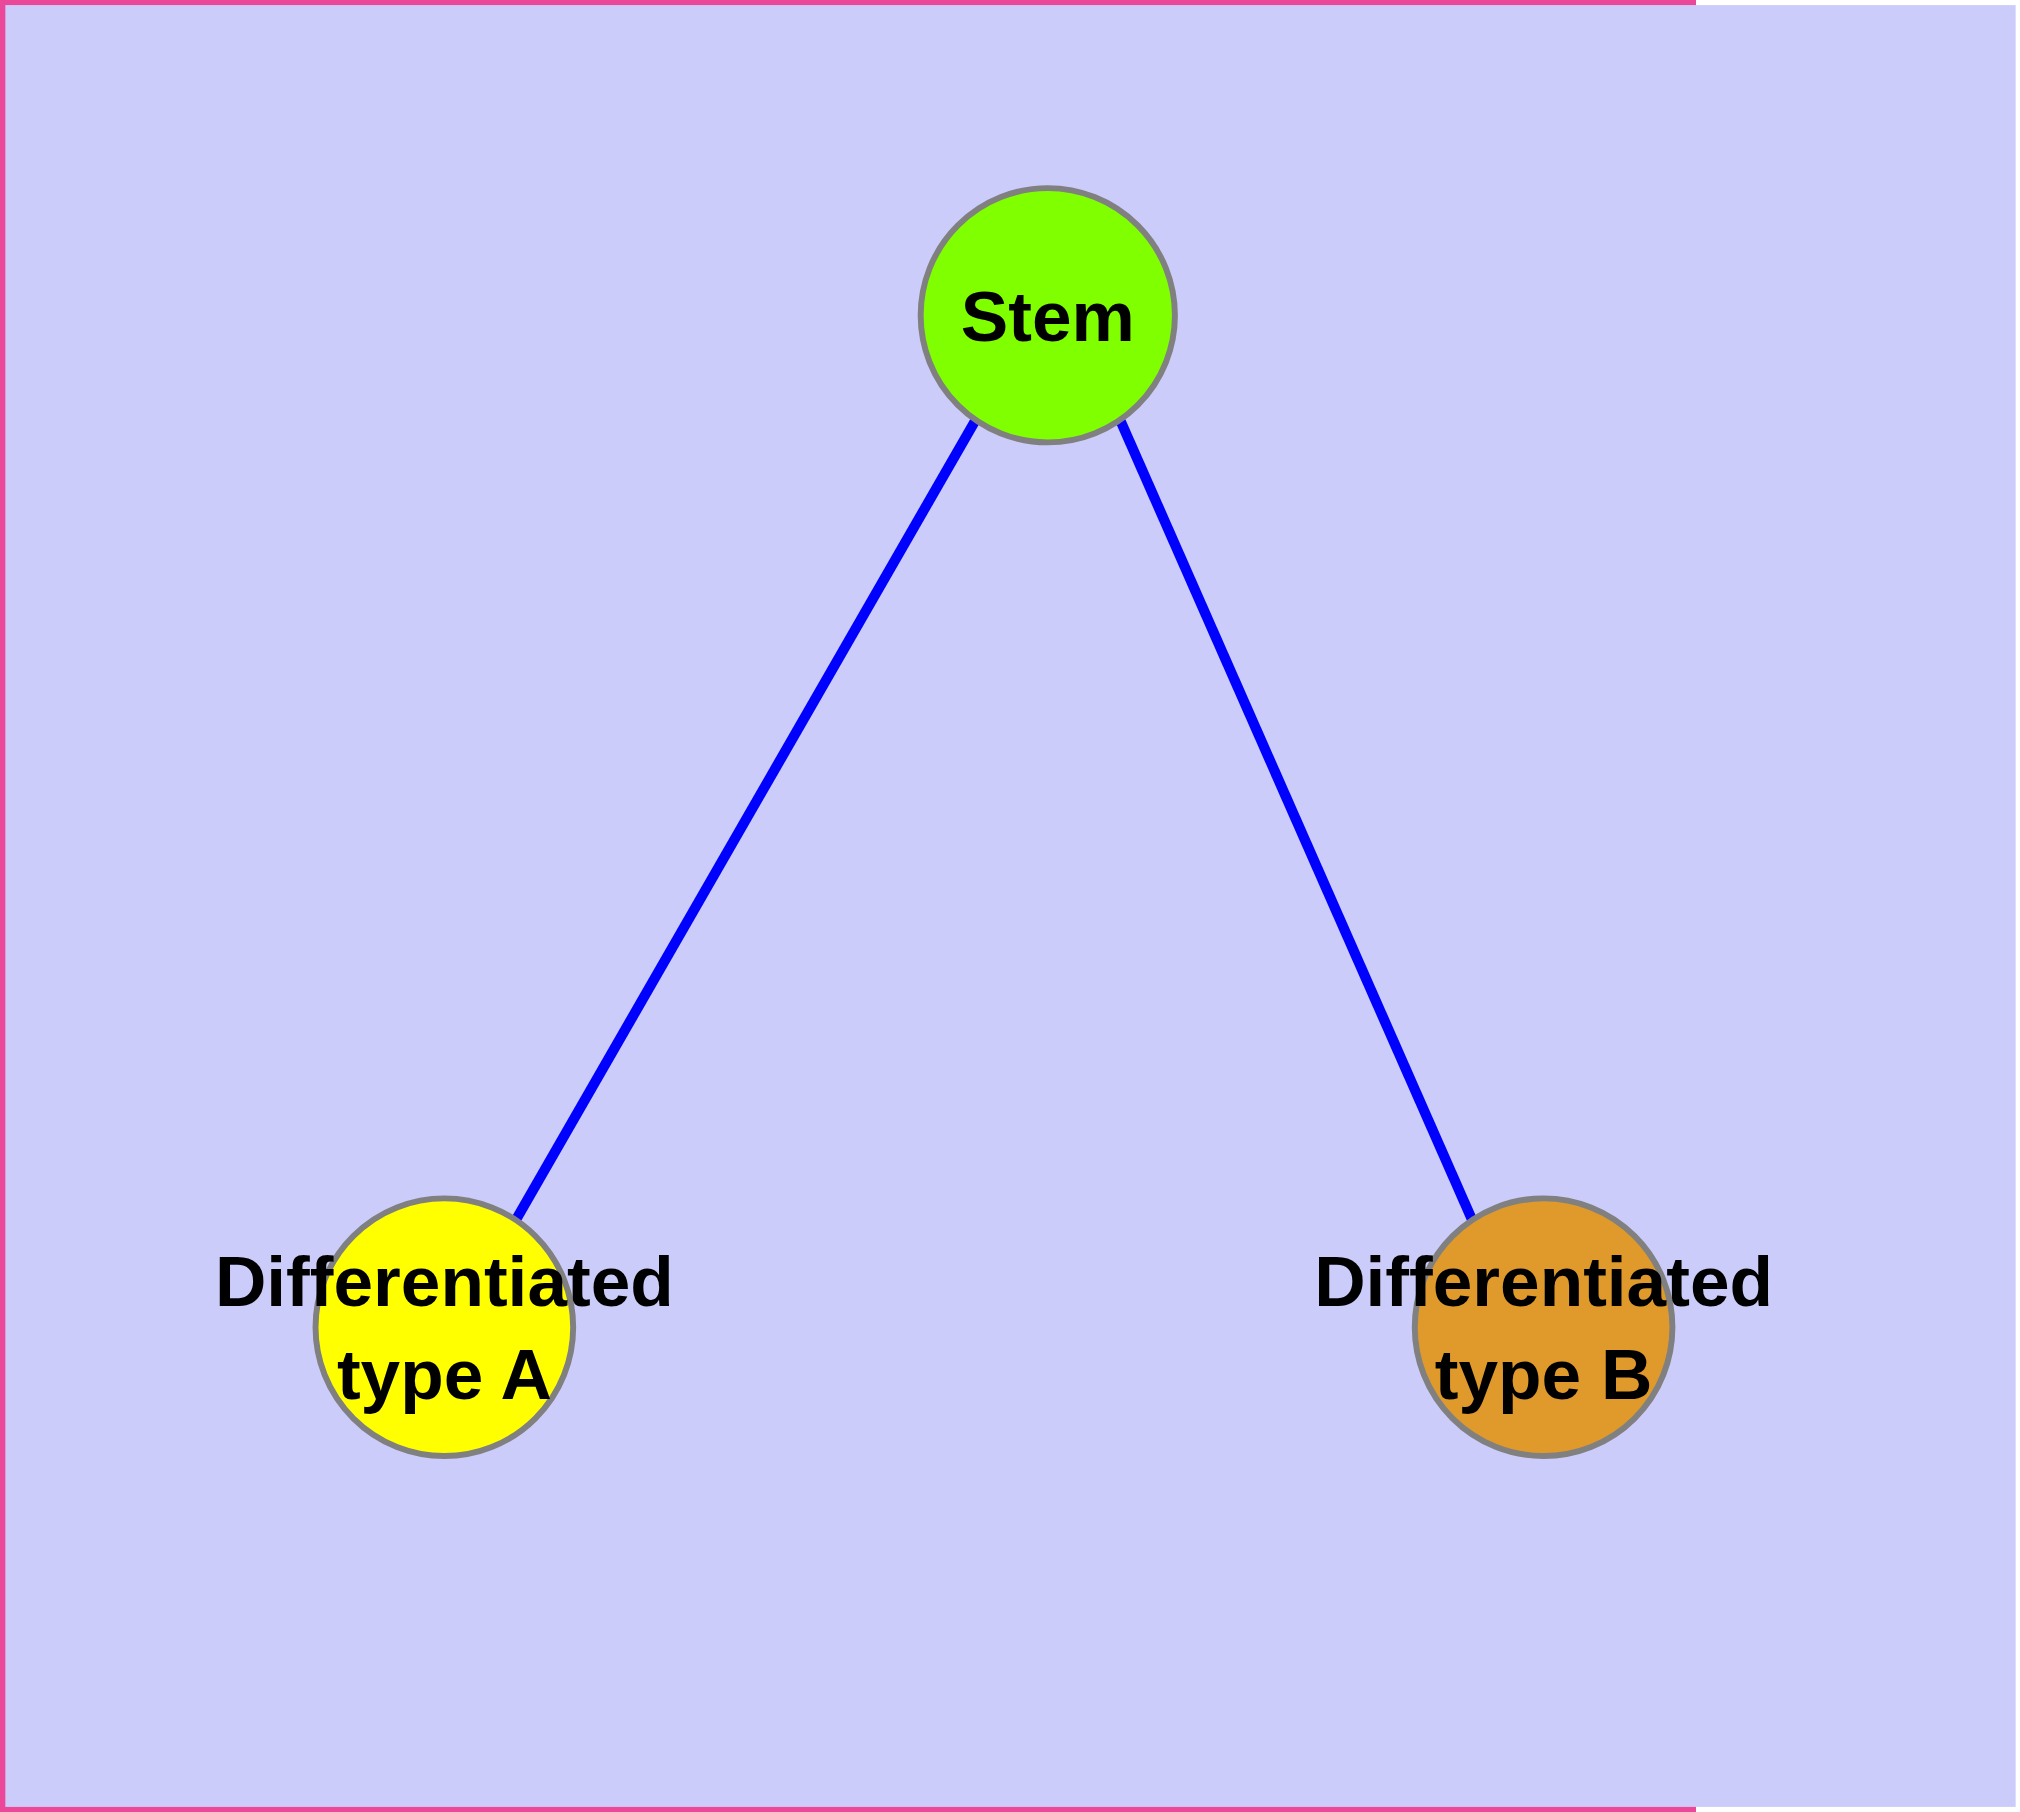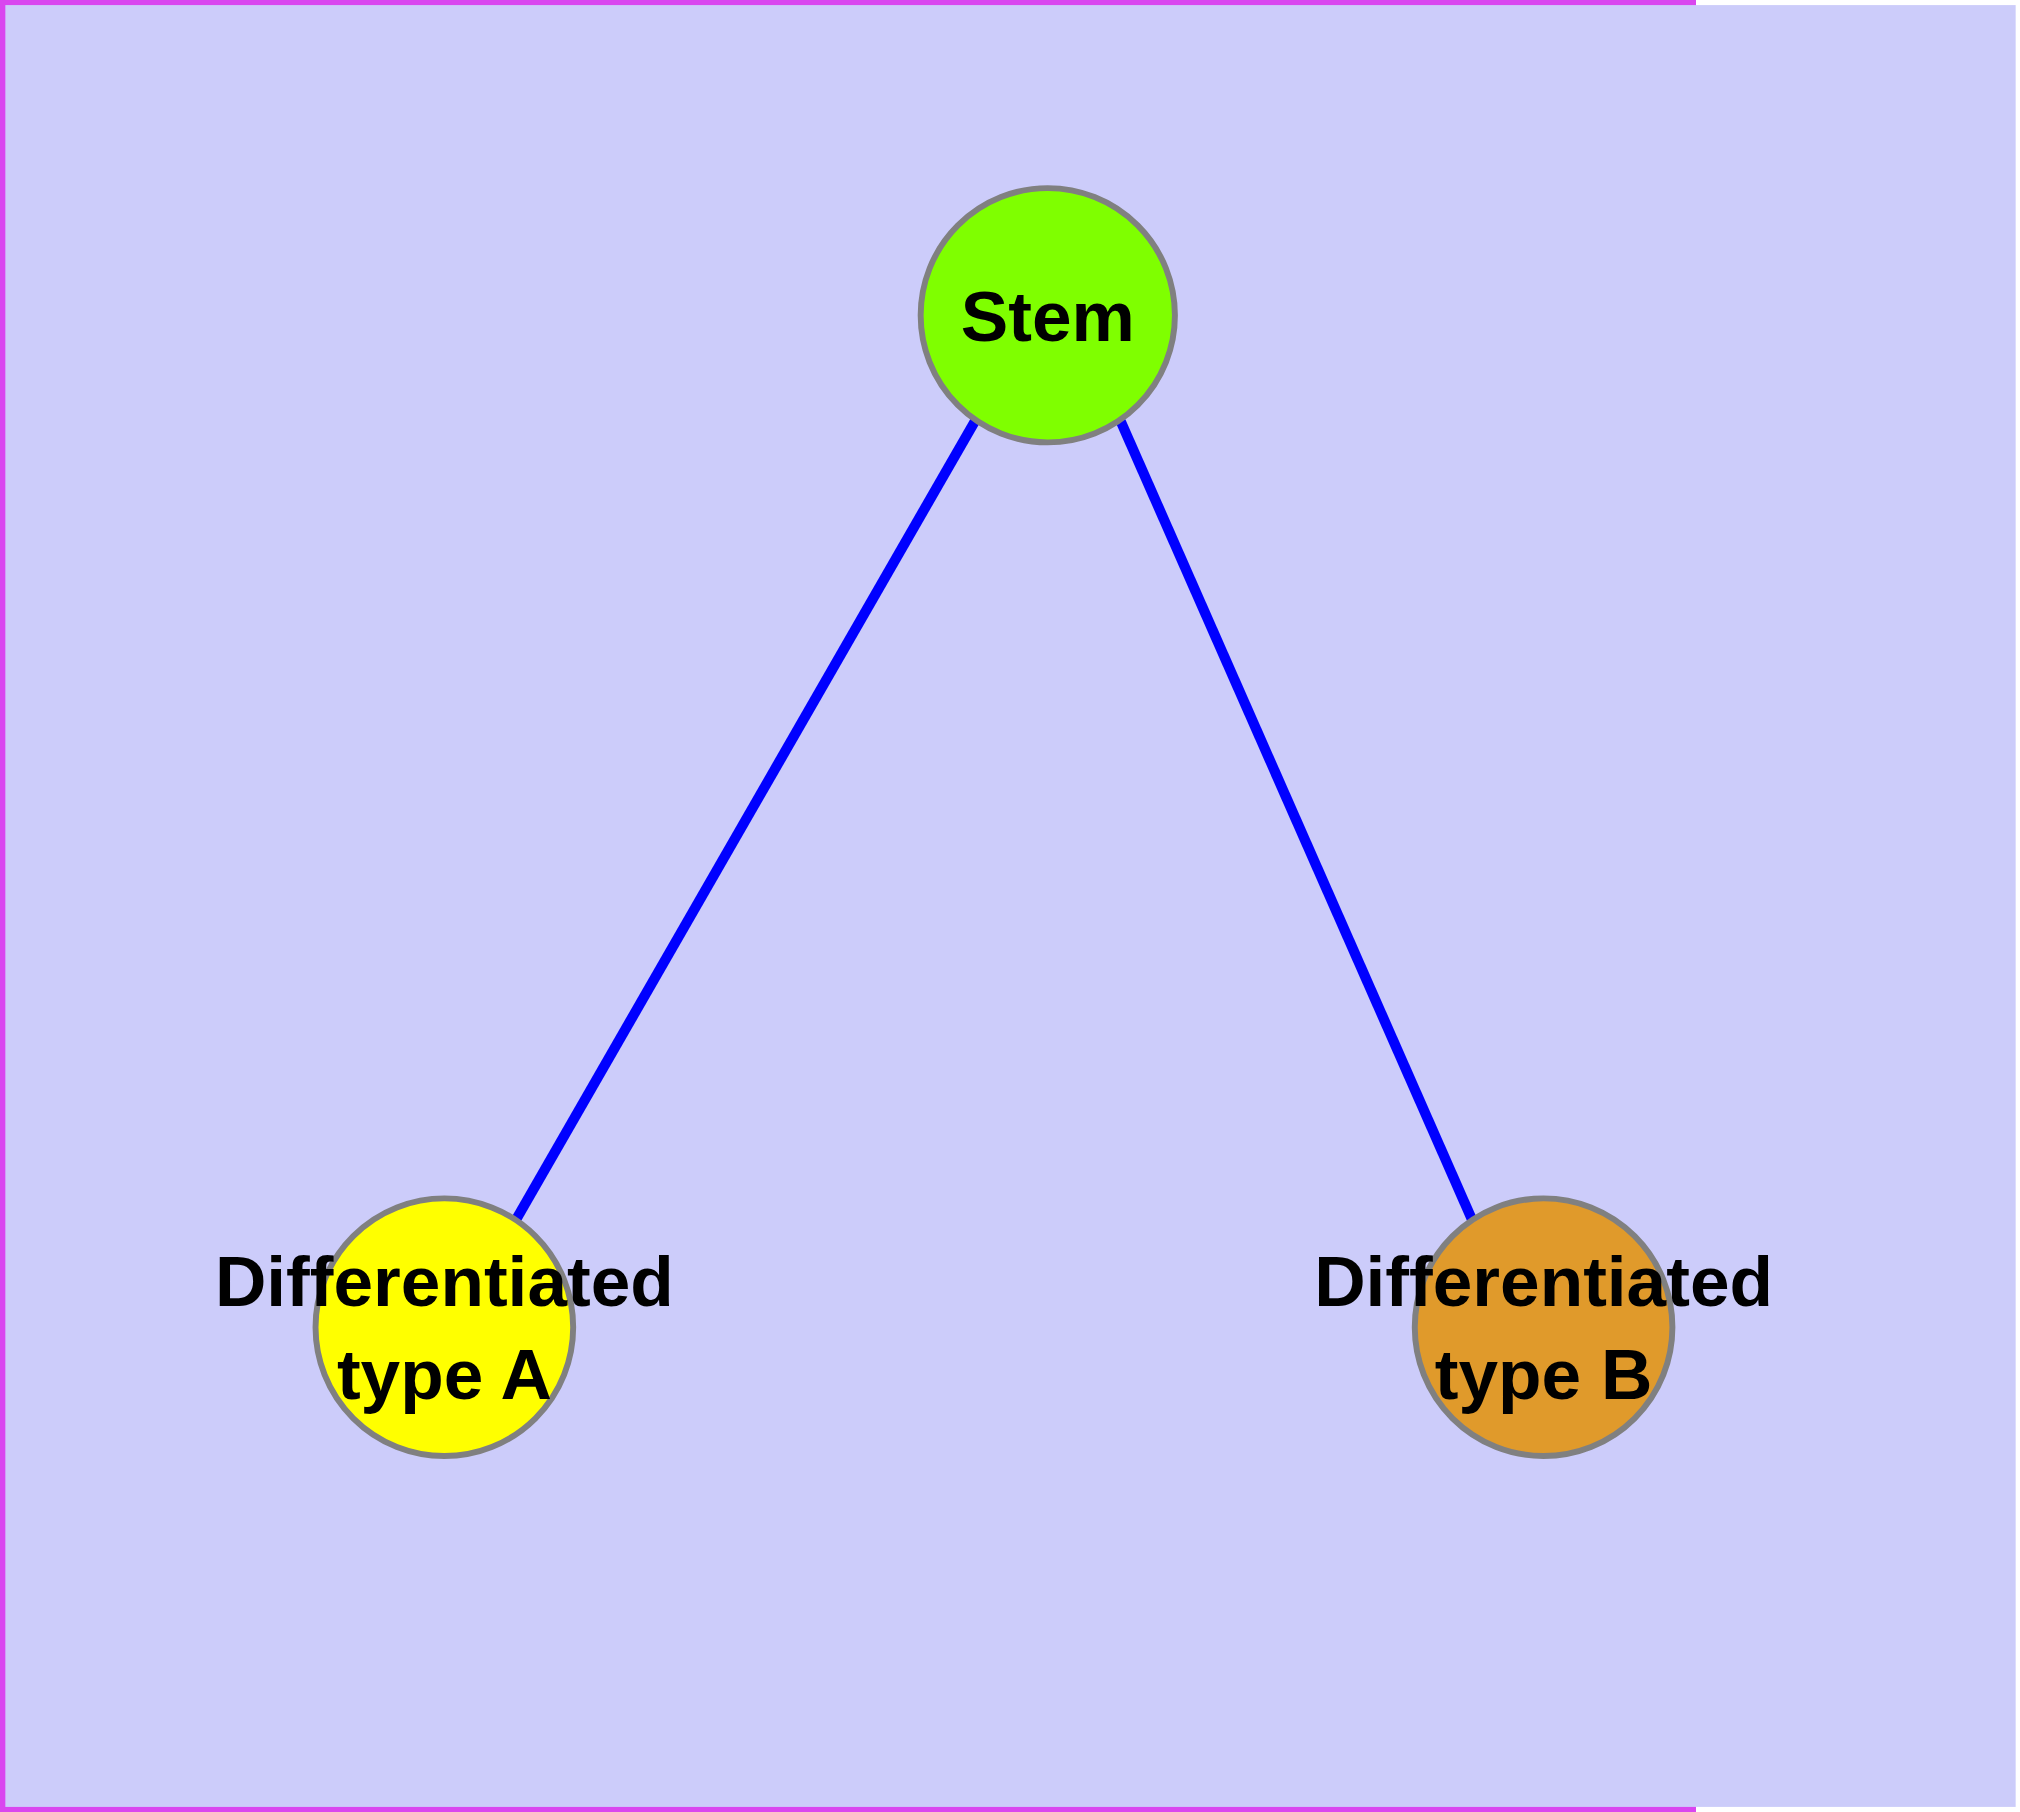--- a/index.html
+++ b/index.html
@@ -9,21 +9,21 @@
   }
   body {
     width: 2021px;
     height: 1812px;
     overflow: hidden;
   }
   #canvas {
     position: relative;
     width: 1696px;
     height: 1812px;
-    background: #d946ef;
+    background: #ec4899;
   }
   #graph-svg {
     position: absolute;
     left: 0;
     top: 0;
     width: 2021px;
     height: 1812px;
     display: block;
   }
   .node-label {

